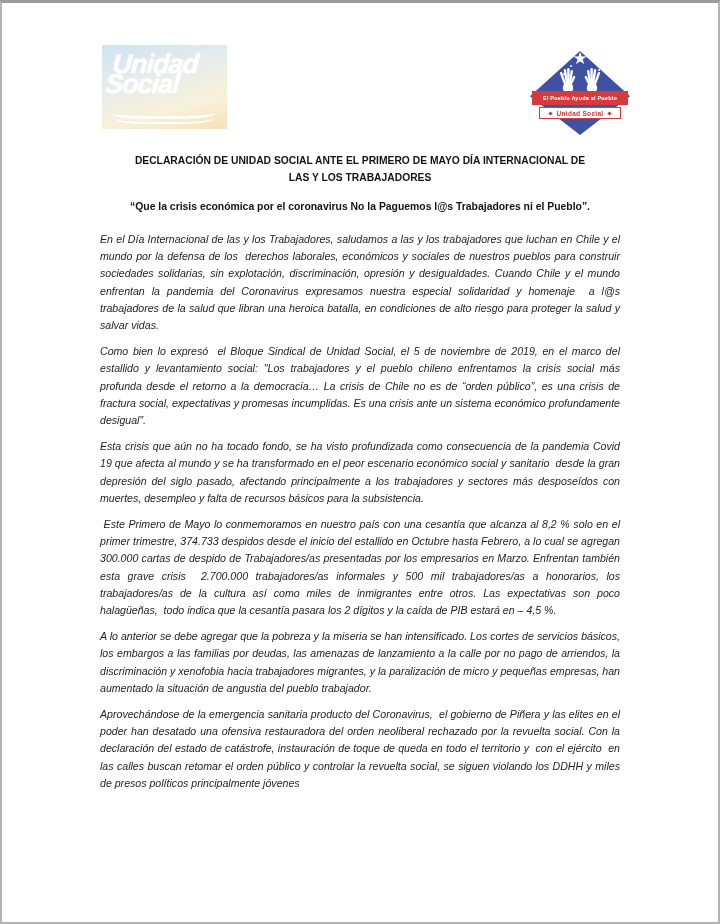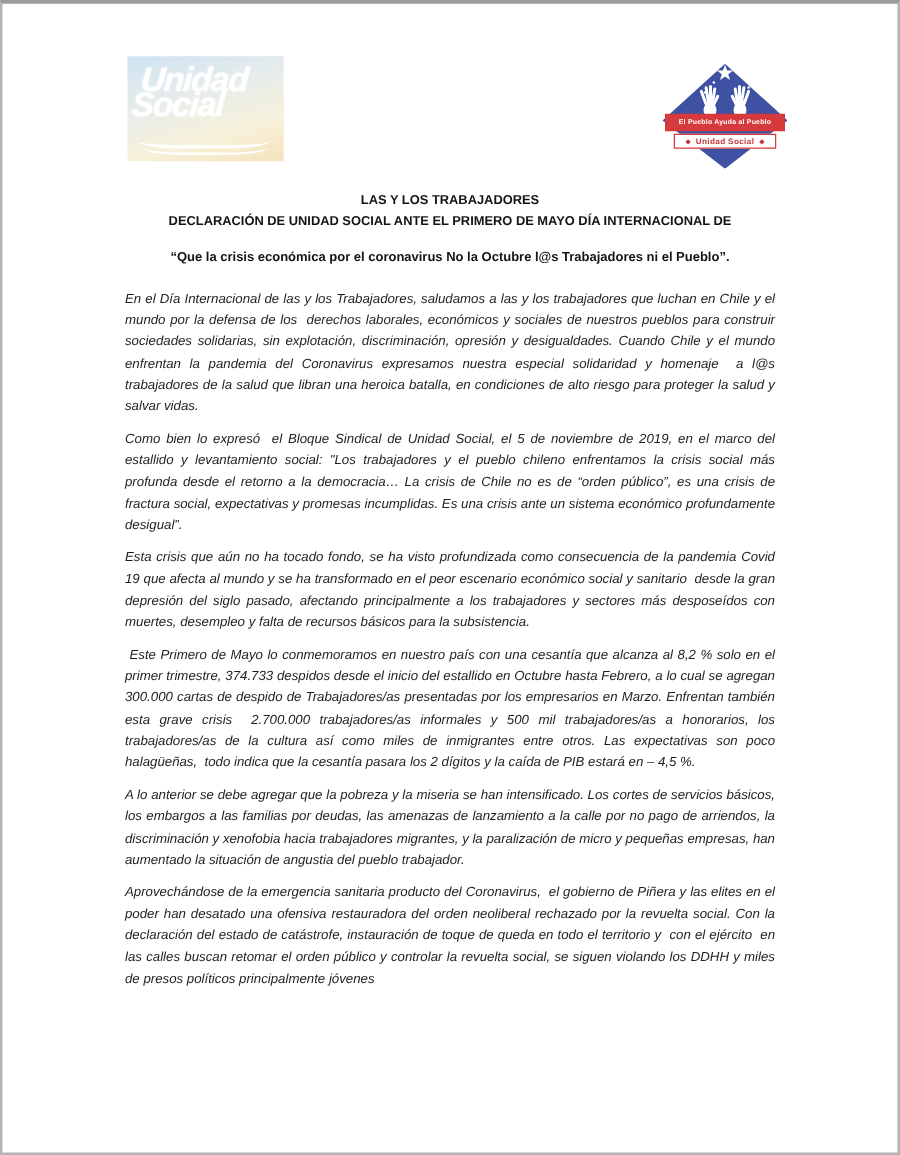--- a/index.html
+++ b/index.html
@@ -137,24 +137,24 @@
     </div>
     <div class="lr-ribbon">
       <span class="rb-dot"></span>
       <span>Unidad Social</span>
       <span class="rb-dot"></span>
     </div>
   </div>
 
   <div class="doc">
     <div class="doc-title">
+      <div>DECLARACIÓN DE UNIDAD SOCIAL ANTE EL PRIMERO DE MAYO DÍA INTERNACIONAL DE</div>
       <div>LAS Y LOS TRABAJADORES</div>
-      <div>DECLARACIÓN DE UNIDAD SOCIAL ANTE EL PRIMERO DE MAYO DÍA INTERNACIONAL DE</div>
     </div>
-    <div class="doc-subtitle">“Que la crisis económica por el coronavirus No la Octubre l@s Trabajadores ni el Pueblo”.</div>
+    <div class="doc-subtitle">“Que la crisis económica por el coronavirus No la Paguemos l@s Trabajadores ni el Pueblo”.</div>
 
     <p class="first">En el Día Internacional de las y los Trabajadores, saludamos a las y los trabajadores que luchan en Chile y el mundo por la defensa de los  derechos laborales, económicos y sociales de nuestros pueblos para construir sociedades solidarias, sin explotación, discriminación, opresión y desigualdades. Cuando Chile y el mundo enfrentan la pandemia del Coronavirus expresamos nuestra especial solidaridad y homenaje  a l@s trabajadores de la salud que libran una heroica batalla, en condiciones de alto riesgo para proteger la salud y salvar vidas.</p>
     <p>Como bien lo expresó  el Bloque Sindical de Unidad Social, el 5 de noviembre de 2019, en el marco del estallido y levantamiento social: "Los trabajadores y el pueblo chileno enfrentamos la crisis social más profunda desde el retorno a la democracia… La crisis de Chile no es de “orden público”, es una crisis de fractura social, expectativas y promesas incumplidas. Es una crisis ante un sistema económico profundamente desigual”.</p>
     <p>Esta crisis que aún no ha tocado fondo, se ha visto profundizada como consecuencia de la pandemia Covid 19 que afecta al mundo y se ha transformado en el peor escenario económico social y sanitario  desde la gran depresión del siglo pasado, afectando principalmente a los trabajadores y sectores más desposeídos con muertes, desempleo y falta de recursos básicos para la subsistencia.</p>
     <p> Este Primero de Mayo lo conmemoramos en nuestro país con una cesantía que alcanza al 8,2 % solo en el primer trimestre, 374.733 despidos desde el inicio del estallido en Octubre hasta Febrero, a lo cual se agregan 300.000 cartas de despido de Trabajadores/as presentadas por los empresarios en Marzo. Enfrentan también esta grave crisis  2.700.000 trabajadores/as informales y 500 mil trabajadores/as a honorarios, los trabajadores/as de la cultura así como miles de inmigrantes entre otros. Las expectativas son poco halagüeñas,  todo indica que la cesantía pasara los 2 dígitos y la caída de PIB estará en – 4,5 %.</p>
     <p>A lo anterior se debe agregar que la pobreza y la miseria se han intensificado. Los cortes de servicios básicos, los embargos a las familias por deudas, las amenazas de lanzamiento a la calle por no pago de arriendos, la discriminación y xenofobia hacia trabajadores migrantes, y la paralización de micro y pequeñas empresas, han aumentado la situación de angustia del pueblo trabajador.</p>
     <p>Aprovechándose de la emergencia sanitaria producto del Coronavirus,  el gobierno de Piñera y las elites en el poder han desatado una ofensiva restauradora del orden neoliberal rechazado por la revuelta social. Con la declaración del estado de catástrofe, instauración de toque de queda en todo el territorio y  con el ejército  en las calles buscan retomar el orden público y controlar la revuelta social, se siguen violando los DDHH y miles de presos políticos principalmente jóvenes</p>
   </div>
 
 </div>

